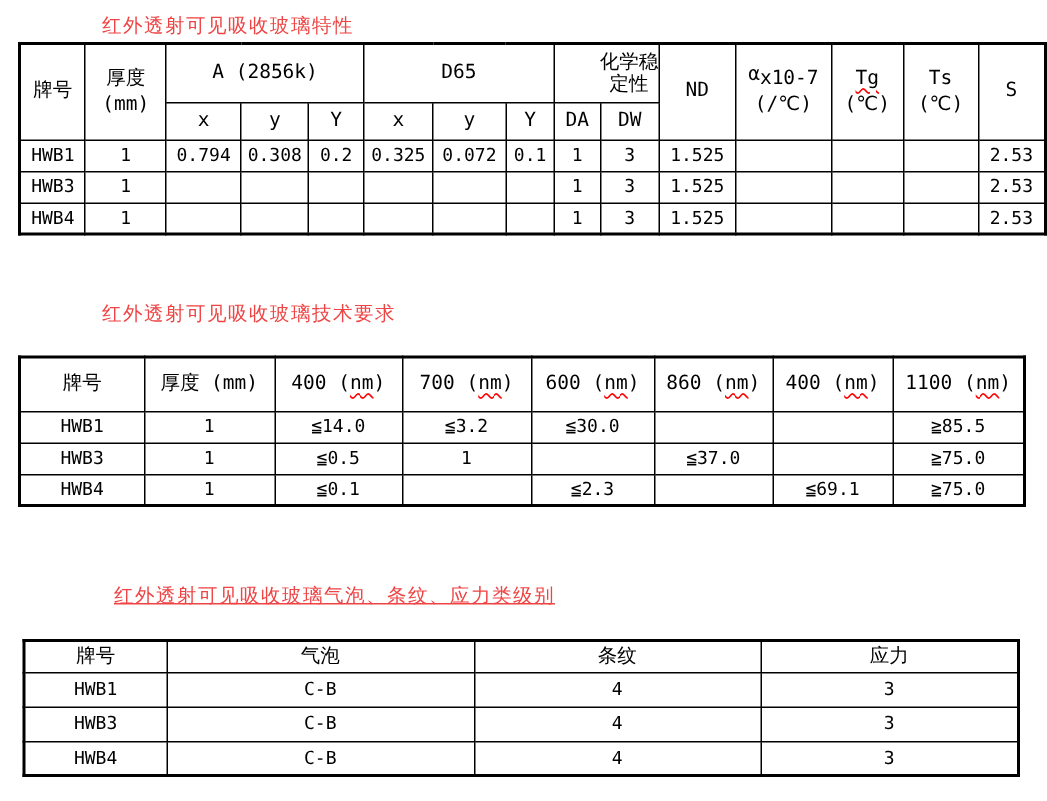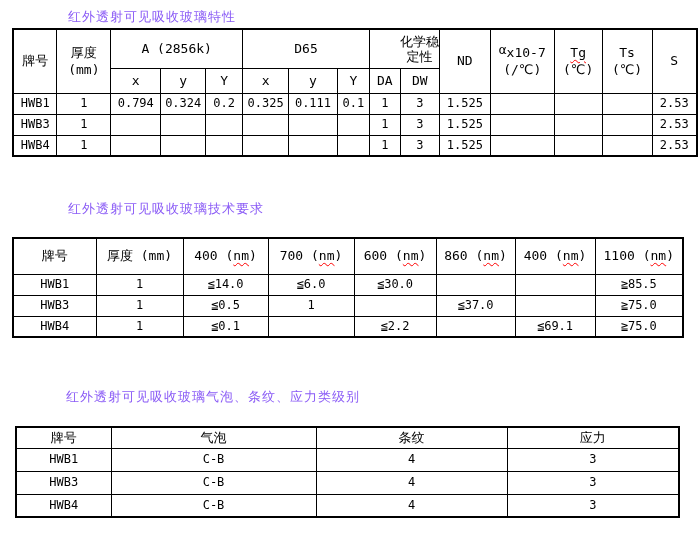--- a/index.html
+++ b/index.html
@@ -8,21 +8,21 @@
     width: 698px; height: 534px;
     position: relative;
     font-family: "DejaVu Sans Mono", "DejaVu Sans", "Liberation Sans", sans-serif;
     color: #000000;
   }
   .doc-title {
     position: absolute;
     font-size: 13px;
     white-space: nowrap;
     letter-spacing: 1px;
-    color: #8b5cf6;
+    color: #ef4444;
   }
   table.grid {
     position: absolute;
     border-collapse: collapse;
     table-layout: fixed;
     border: 2px solid #000000;
     background: #ffffff;
   }
   .grid th, .grid td {
     border: 1px solid #000000;
@@ -54,21 +54,21 @@
   .t2 tr.h  { height: 36px; }
   .t2 tr.d  { height: 21px; }
   .t3 tr.h  { height: 21px; }
   .t3 tr.d  { height: 23px; }
   
   .t1 { left: 12px; top: 28px; }
   .t2 { left: 12px; top: 237px; }
   .t3 { left: 15px; top: 426px; }
   #title1 { left: 68px; top: 8px; }
   #title2 { left: 68px; top: 200px; }
-  #title3 { left: 66px; top: 388px; }
+  #title3 { left: 76px; top: 388px; text-decoration: underline; }
 </style>
 </head>
 <body>
 
 <div id="title1" class="doc-title">红外透射可见吸收玻璃特性</div>
 
 <table class="grid t1">
   <colgroup>
     <col style="width:44px">
       <col style="width:54px">
@@ -121,24 +121,24 @@
       <th>x</th>
       <th>y</th>
       <th>Y</th>
       <th>DA</th>
       <th>DW</th>
     </tr>
     <tr class="d">
       <td>HWB1</td>
       <td>1</td>
       <td>0.794</td>
-      <td>0.324</td>
+      <td>0.308</td>
       <td>0.2</td>
       <td>0.325</td>
-      <td>0.111</td>
+      <td>0.072</td>
       <td>0.1</td>
       <td>1</td>
       <td>3</td>
       <td>1.525</td>
       <td></td>
       <td></td>
       <td></td>
       <td>2.53</td>
     </tr>
     <tr class="d">
@@ -199,42 +199,42 @@
       <th><span>700 (</span><span class="sq">nm</span><span>)</span></th>
       <th><span>600 (</span><span class="sq">nm</span><span>)</span></th>
       <th><span>860 (</span><span class="sq">nm</span><span>)</span></th>
       <th><span>400 (</span><span class="sq">nm</span><span>)</span></th>
       <th><span>1100 (</span><span class="sq">nm</span><span>)</span></th>
     </tr>
     <tr class="d">
       <td>HWB1</td>
       <td>1</td>
       <td>≦14.0</td>
-      <td>≦6.0</td>
+      <td>≦3.2</td>
       <td>≦30.0</td>
       <td></td>
       <td></td>
       <td>≧85.5</td>
     </tr>
     <tr class="d">
       <td>HWB3</td>
       <td>1</td>
       <td>≦0.5</td>
       <td>1</td>
       <td></td>
       <td>≦37.0</td>
       <td></td>
       <td>≧75.0</td>
     </tr>
     <tr class="d">
       <td>HWB4</td>
       <td>1</td>
       <td>≦0.1</td>
       <td></td>
-      <td>≦2.2</td>
+      <td>≦2.3</td>
       <td></td>
       <td>≦69.1</td>
       <td>≧75.0</td>
     </tr>
   </tbody>
 </table>
 
 <div id="title3" class="doc-title">红外透射可见吸收玻璃气泡、条纹、应力类级别</div>
 
 <table class="grid t3">

